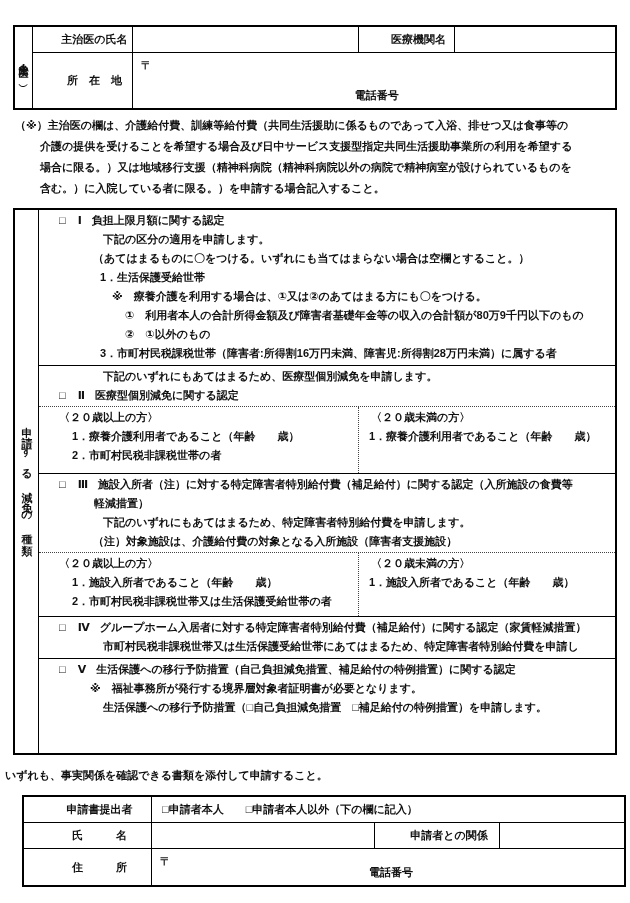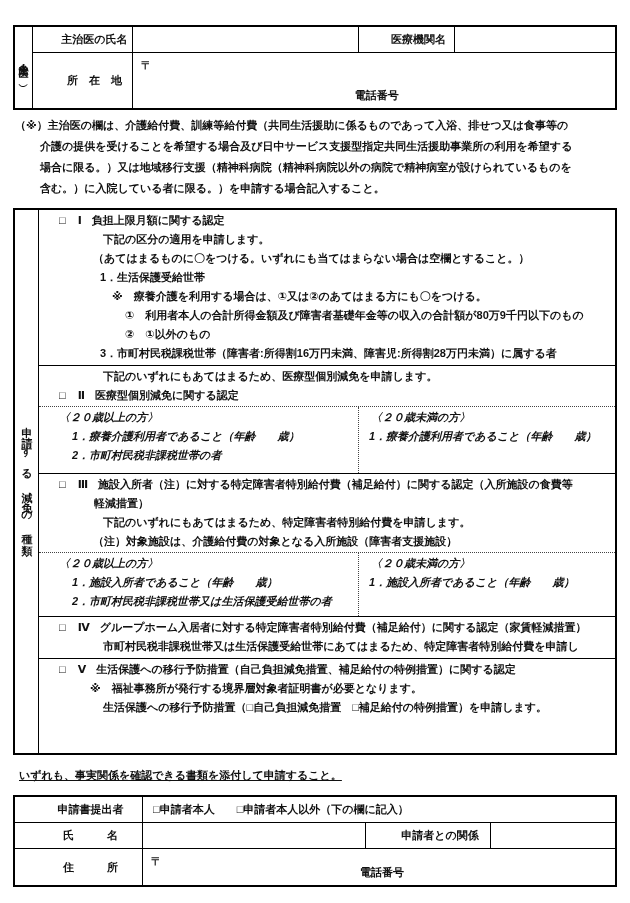--- a/index.html
+++ b/index.html
@@ -46,35 +46,35 @@
   .ttl { margin-left:10px; }
   .i8  { padding-left:28px; }
   .i31 { padding-left:51px; }
   .i34 { padding-left:54px; }
   .i35 { padding-left:55px; }
   .i41 { padding-left:61px; }
   .i44 { padding-left:64px; }
   .i53 { padding-left:73px; }
   .i66 { padding-left:86px; }
   .pb2 { padding-bottom:2px; } .pb1 { padding-bottom:1px; }
-  .cols { display:flex; overflow:hidden;font-style:italic; }
+  .cols { display:flex; overflow:hidden; }
   .col-l { width:320px; border-right:1px dotted #444; padding:1px 0 8px 0; }
   .col-r { flex:1; padding:1px 0 8px 0; }
   .col-l .ln { padding-left:20px; }
   .col-l .ln.ci { padding-left:33px; }
   .col-r .ln { padding-left:12px; }
   .col-r .ln.ci { padding-left:10px; }
   .col-l.s3pad, .col-r.s3pad { padding-bottom:5px; }
   .grow { flex:1; }
 
   
-  .footer-note { position:absolute; top:766px; left:19px; white-space:nowrap;text-decoration:underline; }
-
-  
-  .submitter { top:795px; left:13px; width:604px; height:92px; flex-direction:column; }
+  .footer-note { position:absolute; top:766px; left:5px; white-space:nowrap; }
+
+  
+  .submitter { top:795px; left:22px; width:604px; height:92px; flex-direction:column; }
   .srow { display:flex; }
   .srow1 { height:26px; border-bottom:1px solid #000; }
   .srow2 { height:26px; border-bottom:1px solid #000; }
   .srow3 { flex:1; position:relative; }
   .w104 { width:104px; } .w199 { width:199px; } .w101 { width:101px; }
   .sval { padding-left:10px; display:flex; align-items:center; white-space:nowrap; overflow:hidden; }
 </style>
 </head>
 <body>
 

